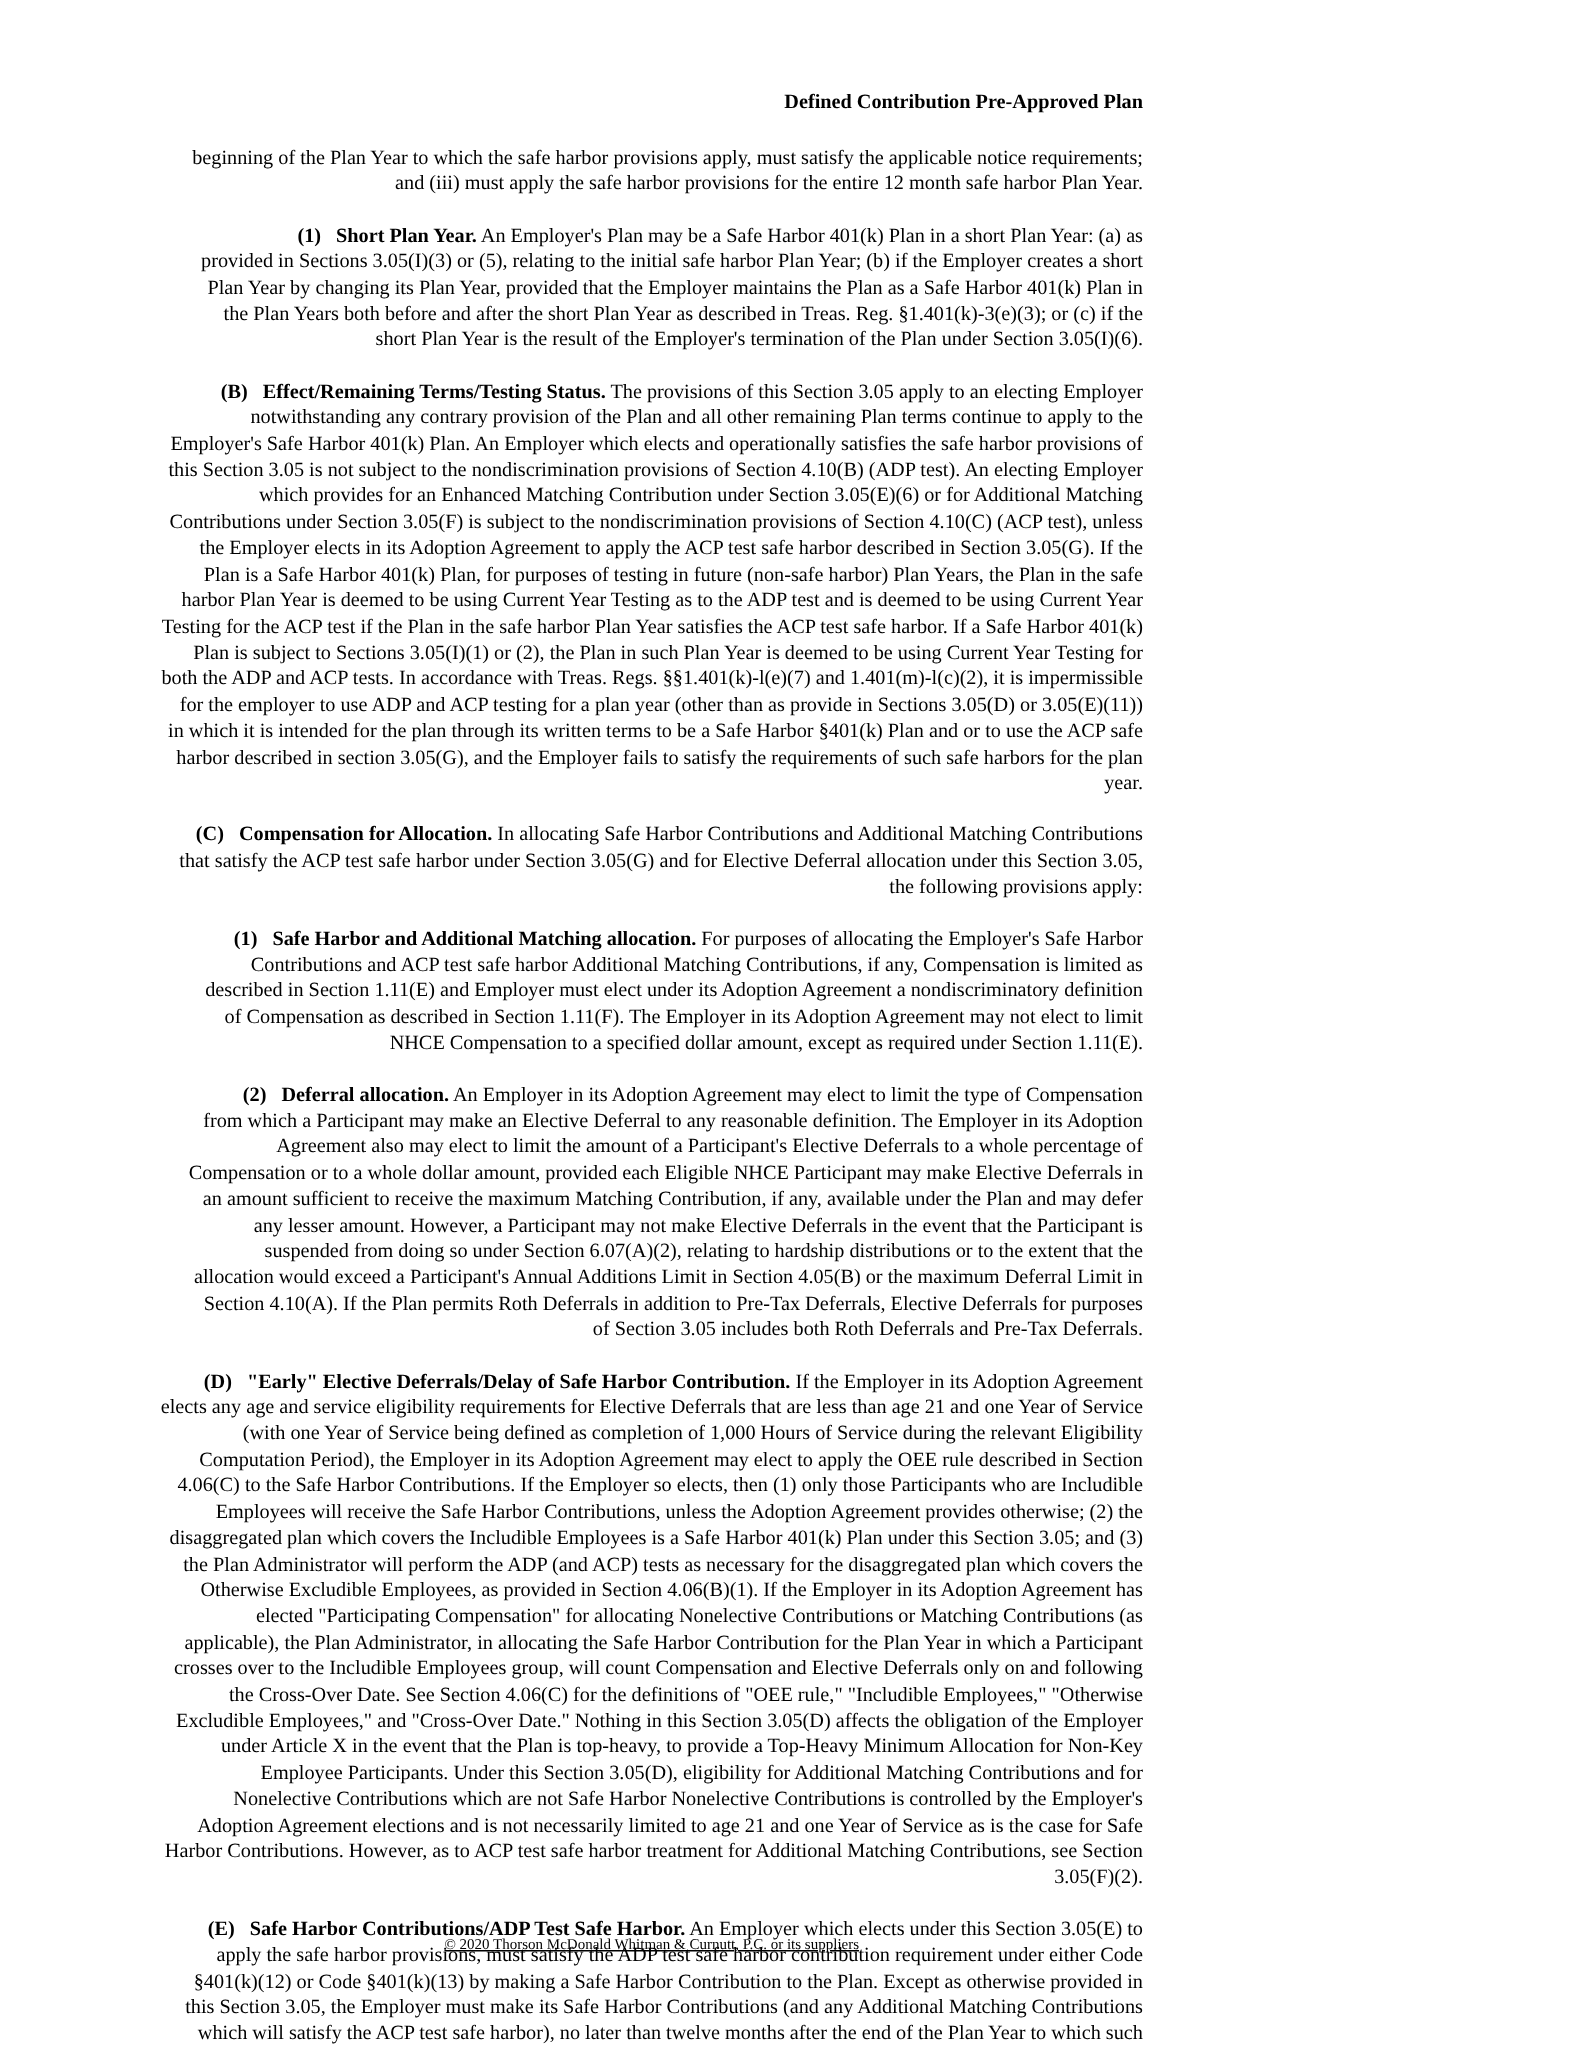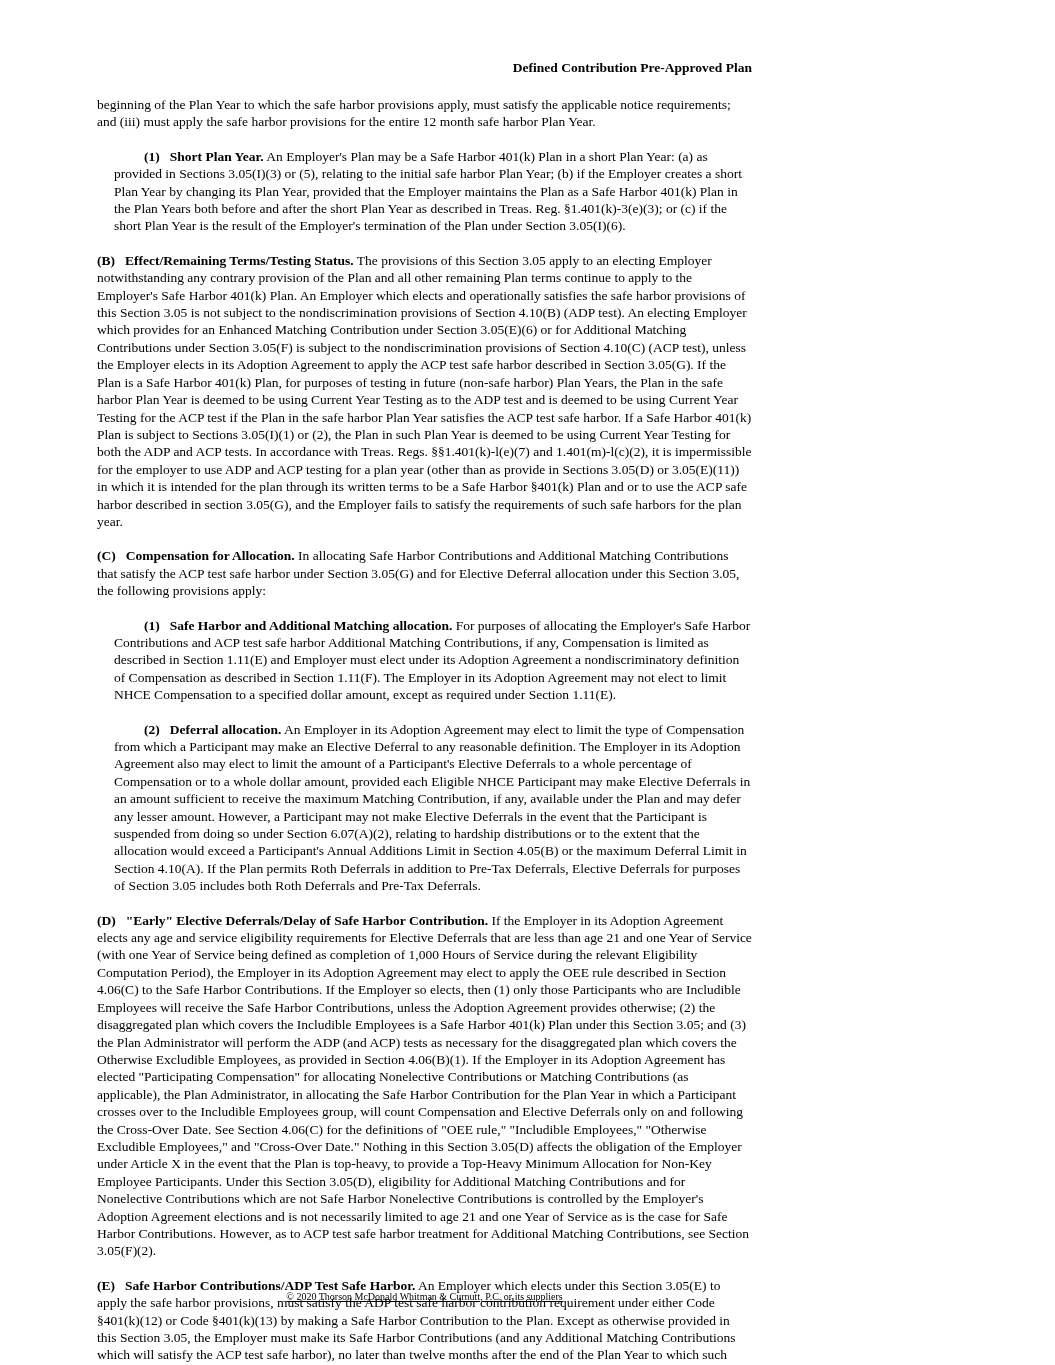--- a/index.html
+++ b/index.html
@@ -10,39 +10,39 @@
   body {
     width: 1055px;
     height: 1365px;
     position: relative;
     overflow: hidden;
     font-family: "Liberation Serif", "DejaVu Serif", serif;
     color: #000000;
   }
   .page {
     position: absolute;
-    top: 0; left: 4px;
+    top: 0; left: 14px;
     width: 841px;
     height: 1365px;
   }
   .content {
     padding: 60px 93px 0 93px;
   }
   .header-title {
     text-align: right;
     font-weight: bold;
     font-size: 13.5px;
     line-height: 16px;
     margin: 0 0 20px 0;
   }
   .para {
     font-size: 13.5px;
     line-height: 17.4px;
     margin: 0 0 17px 0;
-    text-align: left;
+    text-align: right;
   }
   .para.indent {
     text-indent: 30px;
     margin-left: 17px;
   }
   .para-lead {
     font-weight: bold;
   }
   .para-num {
     margin-right: 10px;

